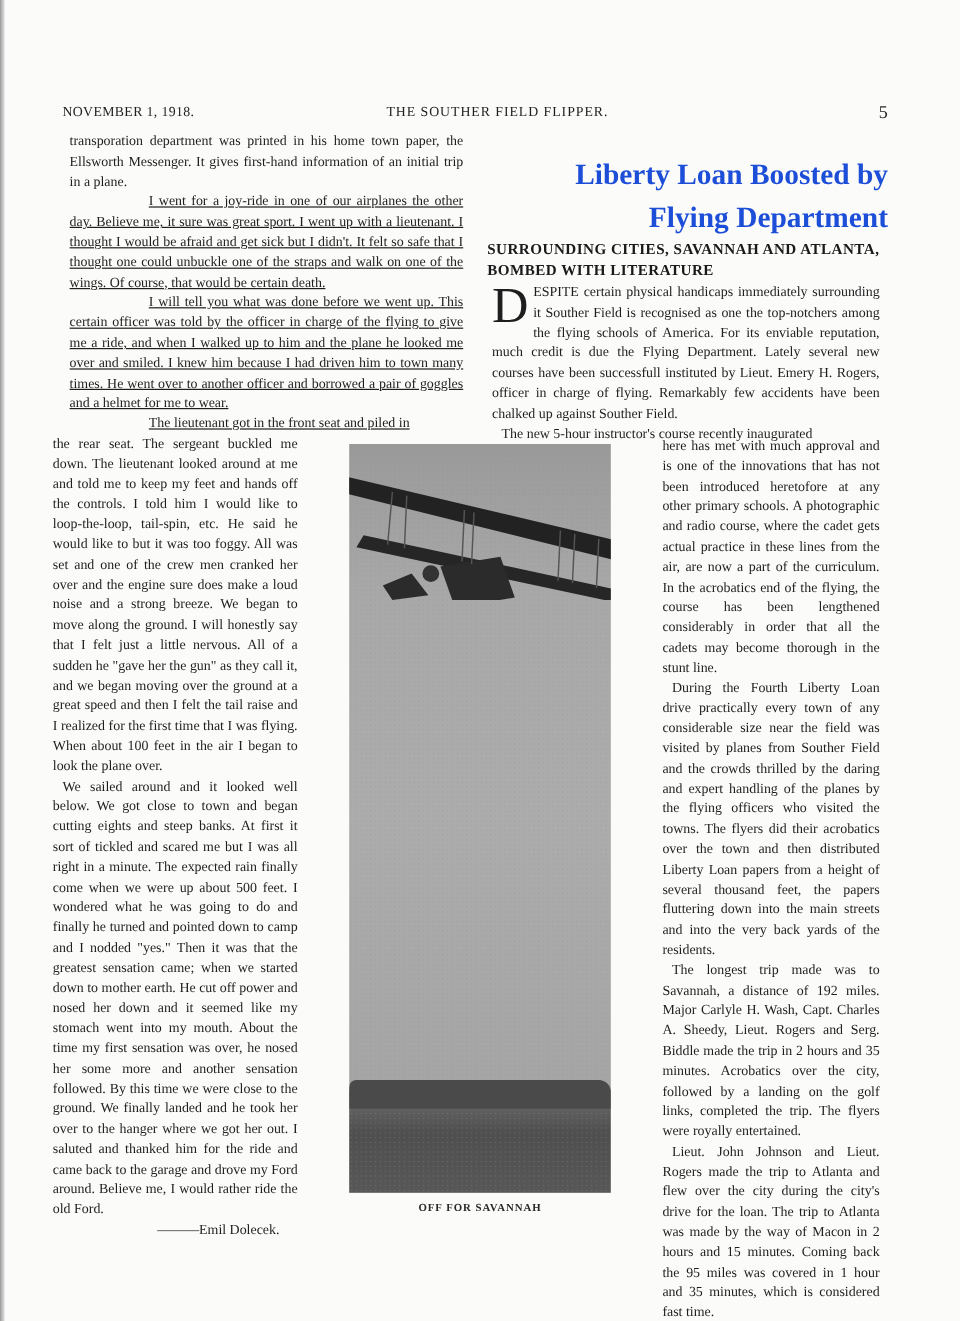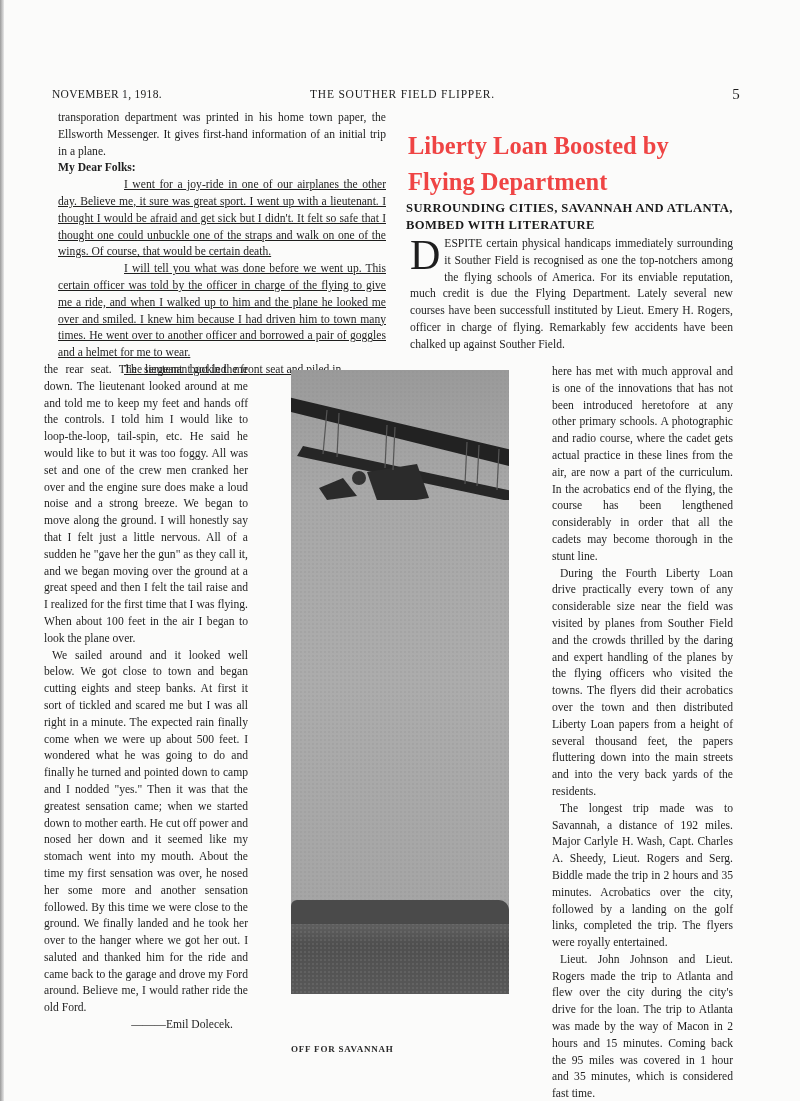--- a/index.html
+++ b/index.html
@@ -5,76 +5,76 @@
   html, body { margin: 0; padding: 0; }
   body {
     width: 800px; height: 1101px; position: relative; overflow: hidden;
     background: #fbfbfa;
     font-family: "Liberation Serif", "DejaVu Serif", serif;
     color: #1e1e1e;
   }
   .page-edge { position: absolute; left: 0; top: 0; width: 4px; height: 1101px; background: linear-gradient(to right, #9a9a9a, #e8e8e8); }
   .masthead { position: absolute; top: 86px; left: 52px; width: 690px; height: 18px; font-size: 11.5px; letter-spacing: 0.3px; text-align: right; }
   .masthead .date { position: absolute; left: 0; top: 2px; }
-  .masthead .paper { position: absolute; left: 258px; top: 2px; letter-spacing: 0.8px; }
+  .masthead .paper { position: absolute; left: 270px; top: 2px; letter-spacing: 0.8px; }
   .masthead .pageno { position: absolute; right: 2px; top: 0; font-size: 15px; }
 
   .col { position: absolute; font-size: 11.6px; line-height: 16.8px; text-align: justify; }
   .col p { margin: 0; }
   .indent-big { text-indent: 66px; text-decoration: underline; }
   .indent-sm { text-indent: 8px; }
 
   #left-top { left: 58px; top: 110px; width: 328px; }
   #left-narrow { left: 44px; top: 362px; width: 204px; }
   .signature { text-align: center; padding-left: 72px; }
 
-  .headline { position: absolute; left: 408px; top: 112px; width: 332px; text-align: left; font-weight: bold; font-size: 24.5px; line-height: 36px; color: #ef4444; }
+  .headline { position: absolute; left: 408px; top: 112px; width: 332px; text-align: right; font-weight: bold; font-size: 24.5px; line-height: 36px; color: #1d4ed8; }
   .subhead { position: absolute; left: 406px; top: 190px; width: 336px; font-weight: bold; font-size: 12.6px; line-height: 17px; letter-spacing: 0.4px; color: #1a1a1a; }
 
   #right-top { left: 410px; top: 236px; width: 323px; }
   .dropcap { float: left; font-size: 42px; line-height: 34px; margin: 2px 4px 0 0; font-weight: normal; }
   #right-narrow { left: 552px; top: 364px; width: 181px; }
 
   .photo { position: absolute; left: 291px; top: 370px; width: 218px; height: 624px; overflow: hidden;
     background: linear-gradient(to bottom, #9a9a9a 0%, #a8a8a8 20%, #acacac 50%, #a5a5a5 86%, #6b6b6b 86.5%, #4f4f4f 92%, #585858 100%); }
   .photo .noise { position: absolute; inset: 0; background-image: radial-gradient(#8c8c8c 0.6px, transparent 0.8px); background-size: 4px 4px; opacity: 0.5; }
   .treeline { position: absolute; left: 0; right: 0; top: 530px; height: 24px; background: #4a4a4a; border-radius: 6px 10px 0 0; }
   .plane { position: absolute; left: -24px; top: 10px; width: 290px; height: 120px; }
-  .caption { position: absolute; left: 291px; top: 1044px; width: 218px; font-size: 9px; letter-spacing: 0.8px; font-weight: bold; color: #2a2a2a; }
+  .caption { position: absolute; left: 291px; top: 1001px; width: 218px; text-align: center; font-size: 9px; letter-spacing: 0.8px; font-weight: bold; color: #2a2a2a; }
 </style>
 </head>
 <body>
 
 <div class="page-edge"></div>
 
 <header class="masthead">
   <span class="date">NOVEMBER 1, 1918.</span>
   <span class="paper">THE SOUTHER FIELD FLIPPER.</span>
   <span class="pageno">5</span>
 </header>
 
 <section class="col" id="left-top">
   <p>transporation department was printed in his home town paper, the Ellsworth Messenger. It gives first-hand information of an initial trip in a plane.</p>
-  <p style="font-weight:bold;">My Dear Folks:</p>
   <p class="indent-big">I went for a joy-ride in one of our airplanes the other day. Believe me, it sure was great sport. I went up with a lieutenant. I thought I would be afraid and get sick but I didn't. It felt so safe that I thought one could unbuckle one of the straps and walk on one of the wings. Of course, that would be certain death.</p>
   <p class="indent-big">I will tell you what was done before we went up. This certain officer was told by the officer in charge of the flying to give me a ride, and when I walked up to him and the plane he looked me over and smiled. I knew him because I had driven him to town many times. He went over to another officer and borrowed a pair of goggles and a helmet for me to wear.</p>
   <p class="indent-big">The lieutenant got in the front seat and piled in</p>
 </section>
 
 <section class="col" id="left-narrow">
   <p>the rear seat. The sergeant buckled me down. The lieutenant looked around at me and told me to keep my feet and hands off the controls. I told him I would like to loop-the-loop, tail-spin, etc. He said he would like to but it was too foggy. All was set and one of the crew men cranked her over and the engine sure does make a loud noise and a strong breeze. We began to move along the ground. I will honestly say that I felt just a little nervous. All of a sudden he "gave her the gun" as they call it, and we began moving over the ground at a great speed and then I felt the tail raise and I realized for the first time that I was flying. When about 100 feet in the air I began to look the plane over.</p>
   <p class="indent-sm">We sailed around and it looked well below. We got close to town and began cutting eights and steep banks. At first it sort of tickled and scared me but I was all right in a minute. The expected rain finally come when we were up about 500 feet. I wondered what he was going to do and finally he turned and pointed down to camp and I nodded "yes." Then it was that the greatest sensation came; when we started down to mother earth. He cut off power and nosed her down and it seemed like my stomach went into my mouth. About the time my first sensation was over, he nosed her some more and another sensation followed. By this time we were close to the ground. We finally landed and he took her over to the hanger where we got her out. I saluted and thanked him for the ride and came back to the garage and drove my Ford around. Believe me, I would rather ride the old Ford.</p>
   <p class="signature">———Emil Dolecek.</p>
 </section>
 
 <h1 class="headline">Liberty Loan Boosted by Flying Department</h1>
 <h2 class="subhead">SURROUNDING CITIES, SAVANNAH AND ATLANTA, BOMBED WITH LITERATURE</h2>
 
 <section class="col" id="right-top">
   <p><span class="dropcap">D</span><span>ESPITE certain physical handicaps immediately surrounding it Souther Field is recognised as one the top-notchers among the flying schools of America. For its enviable reputation, much credit is due the Flying Department. Lately several new courses have been successfull instituted by Lieut. Emery H. Rogers, officer in charge of flying. Remarkably few accidents have been chalked up against Souther Field.</span></p>
+  <p class="indent-sm">The new 5-hour instructor's course recently inaugurated</p>
 </section>
 
 <section class="col" id="right-narrow">
   <p>here has met with much approval and is one of the innovations that has not been introduced heretofore at any other primary schools. A photographic and radio course, where the cadet gets actual practice in these lines from the air, are now a part of the curriculum. In the acrobatics end of the flying, the course has been lengthened considerably in order that all the cadets may become thorough in the stunt line.</p>
   <p class="indent-sm">During the Fourth Liberty Loan drive practically every town of any considerable size near the field was visited by planes from Souther Field and the crowds thrilled by the daring and expert handling of the planes by the flying officers who visited the towns. The flyers did their acrobatics over the town and then distributed Liberty Loan papers from a height of several thousand feet, the papers fluttering down into the main streets and into the very back yards of the residents.</p>
   <p class="indent-sm">The longest trip made was to Savannah, a distance of 192 miles. Major Carlyle H. Wash, Capt. Charles A. Sheedy, Lieut. Rogers and Serg. Biddle made the trip in 2 hours and 35 minutes. Acrobatics over the city, followed by a landing on the golf links, completed the trip. The flyers were royally entertained.</p>
   <p class="indent-sm">Lieut. John Johnson and Lieut. Rogers made the trip to Atlanta and flew over the city during the city's drive for the loan. The trip to Atlanta was made by the way of Macon in 2 hours and 15 minutes. Coming back the 95 miles was covered in 1 hour and 35 minutes, which is considered fast time.</p>
 </section>
 
 <figure class="photo" style="margin:0;">

